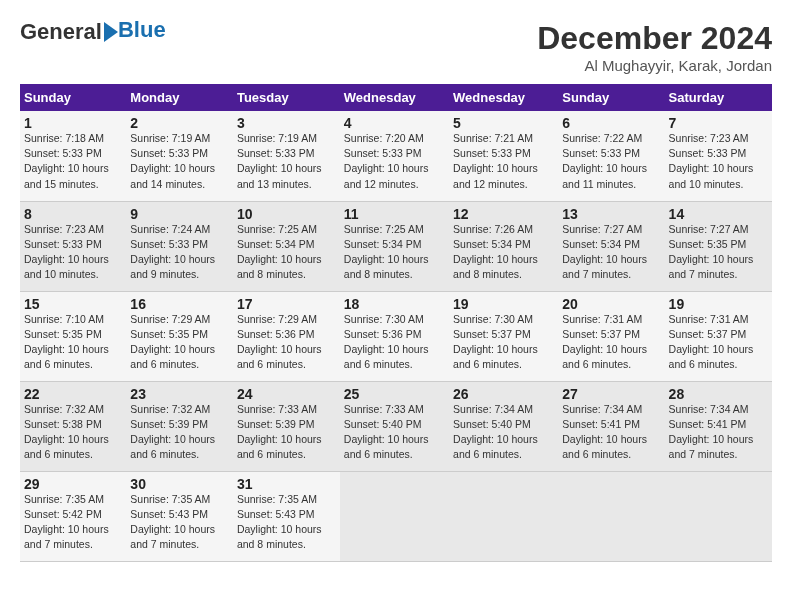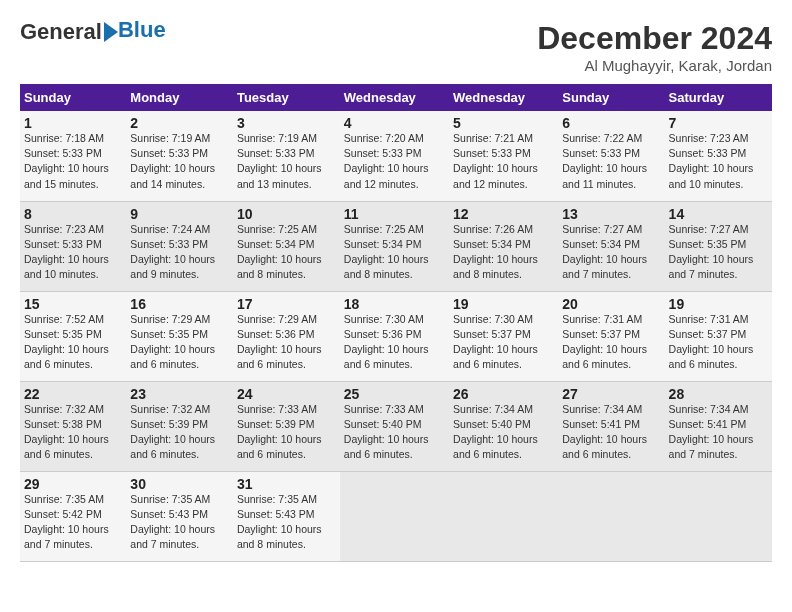--- a/index.html
+++ b/index.html
@@ -194,21 +194,21 @@
         <td><span class="day-num">13</span><span class="day-info" style="white-space: pre-line;">Sunrise: 7:27 AM
 Sunset: 5:34 PM
 Daylight: 10 hours
 and 7 minutes.</span></td>
         <td><span class="day-num">14</span><span class="day-info" style="white-space: pre-line;">Sunrise: 7:27 AM
 Sunset: 5:35 PM
 Daylight: 10 hours
 and 7 minutes.</span></td>
       </tr>
       <tr class="week-row">
-        <td><span class="day-num">15</span><span class="day-info" style="white-space: pre-line;">Sunrise: 7:52 AM
+        <td><span class="day-num">15</span><span class="day-info" style="white-space: pre-line;">Sunrise: 7:10 AM
 Sunset: 5:35 PM
 Daylight: 10 hours
 and 6 minutes.</span></td>
         <td><span class="day-num">16</span><span class="day-info" style="white-space: pre-line;">Sunrise: 7:29 AM
 Sunset: 5:35 PM
 Daylight: 10 hours
 and 6 minutes.</span></td>
         <td><span class="day-num">17</span><span class="day-info" style="white-space: pre-line;">Sunrise: 7:29 AM
 Sunset: 5:36 PM
 Daylight: 10 hours

